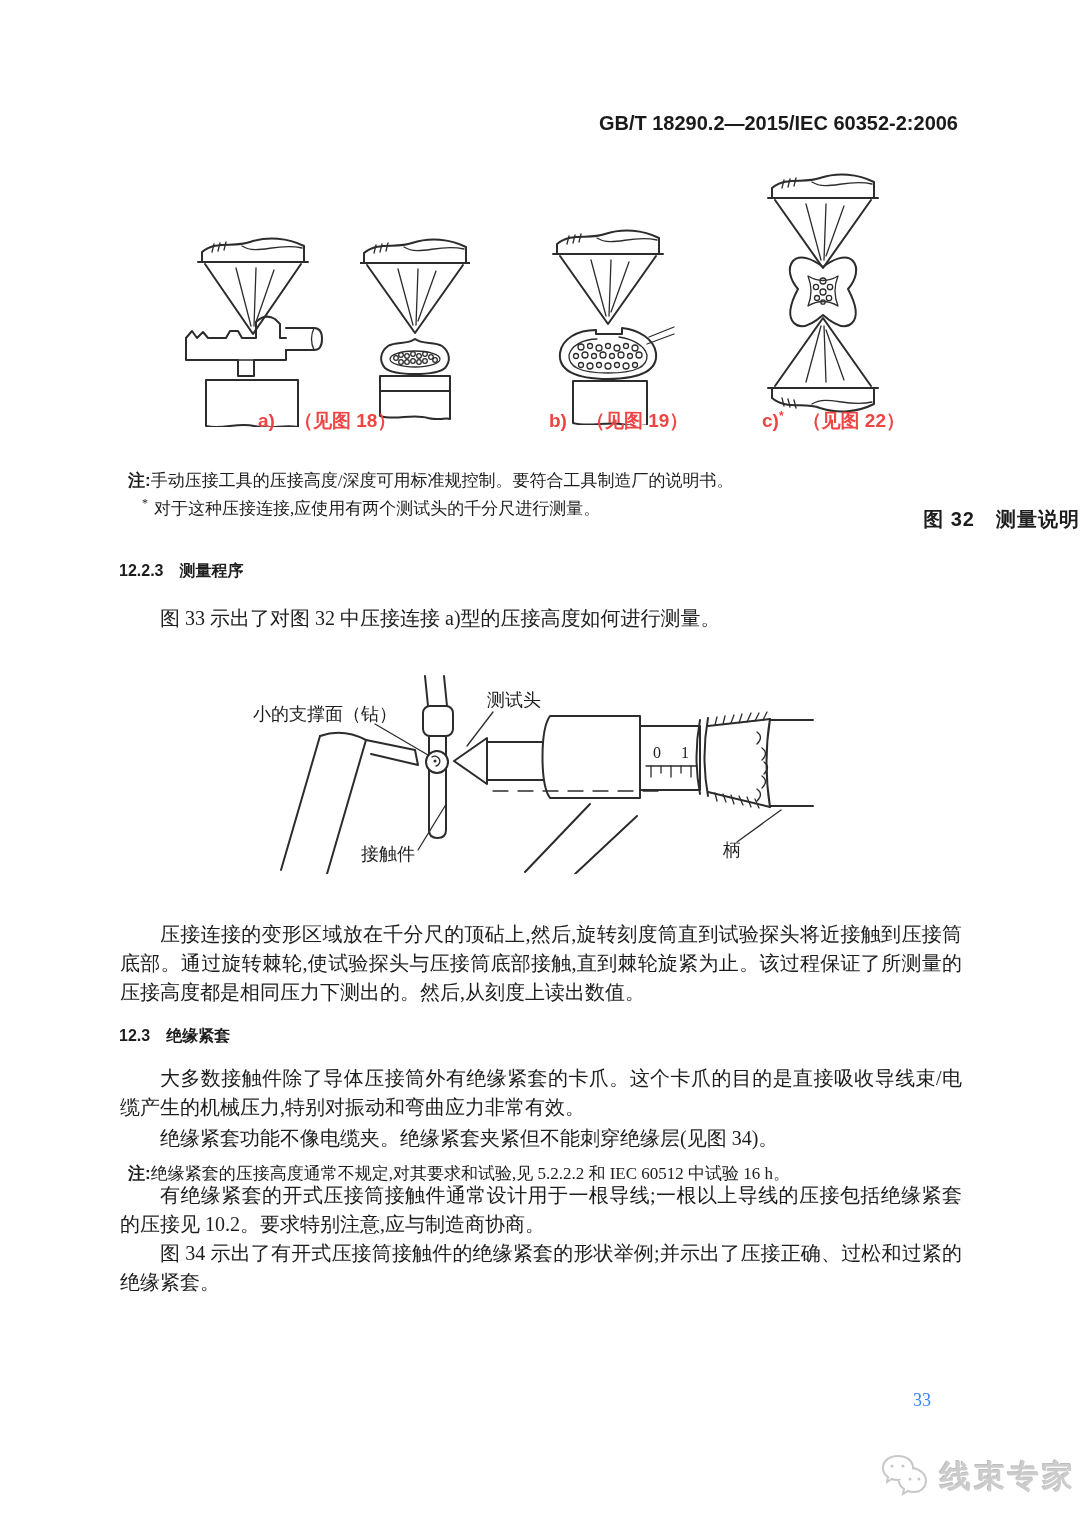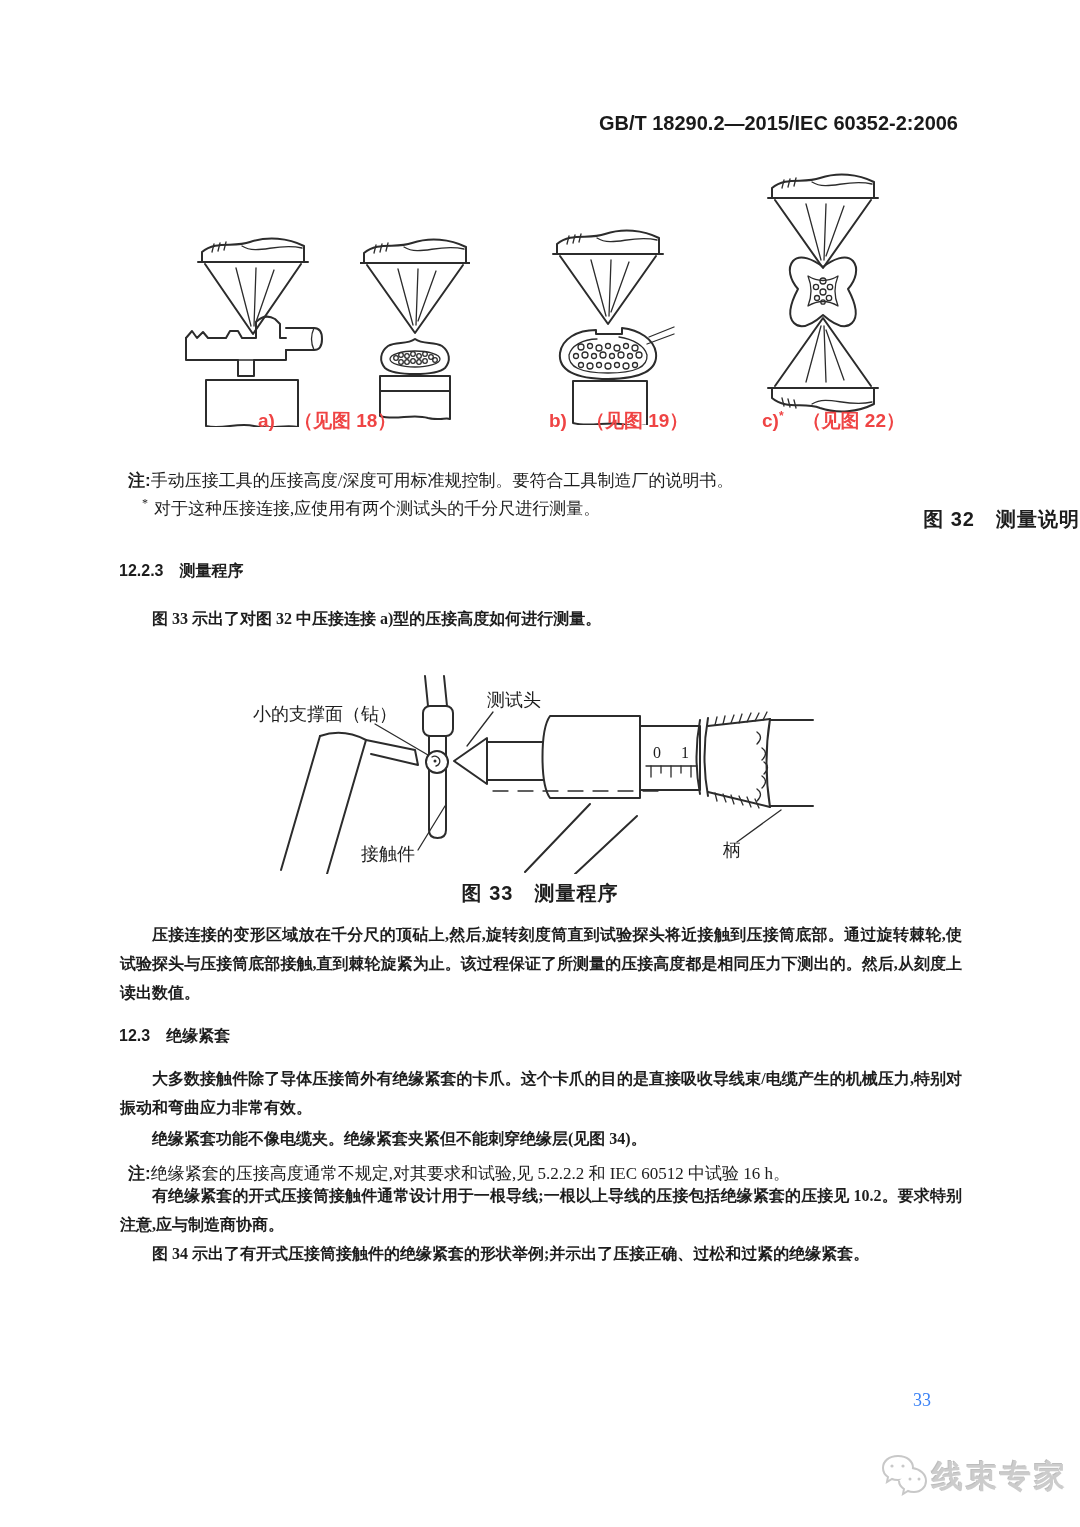--- a/index.html
+++ b/index.html
@@ -1,20 +1,20 @@
 <!DOCTYPE html>
 <html><head>
 <meta charset="utf-8">
 <style>
   html,body{margin:0;padding:0;background:#ffffff;}
   .page{position:relative;width:1080px;height:1527px;background:#ffffff;overflow:hidden;
         font-family:"Liberation Serif","DejaVu Serif",serif;color:#1d1d1d;}
   .abs{position:absolute;}
   .hei{font-family:"Liberation Sans","DejaVu Sans",sans-serif;font-weight:700;}
-  .body-text{font-size:16px;line-height:29px;text-align:justify;color:#1d1d1d;font-weight:bold;}
+  .body-text{font-size:20px;line-height:29px;text-align:justify;color:#1d1d1d;}
   .indent{text-indent:2em;}
   .small-note{font-size:17px;line-height:24px;color:#1d1d1d;}
   .fig-label{font-size:19px;font-weight:700;font-family:"Liberation Sans","DejaVu Sans",sans-serif;color:#ef4444;}
   .caption{width:1080px;text-align:center;font-size:20px;letter-spacing:1px;}
   .header-code{font-size:20px;font-family:"Liberation Sans","DejaVu Sans",sans-serif;font-weight:700;color:#1a1a1a;}
   svg.art{stroke:#2c2c2c;stroke-width:2;fill:none;stroke-linecap:round;stroke-linejoin:round;}
   svg.art .fillw{fill:#ffffff;}
   svg.art .thin{stroke-width:1.3;}
   svg.art text{stroke:none;fill:#1d1d1d;font-family:"Liberation Serif","DejaVu Serif",serif;}
   .pageno{font-size:18px;color:#3b82f6;}
@@ -226,21 +226,20 @@
       <path class="thin" d="M150,62 L203,93"></path>
       <text x="262" y="44" font-size="18">测试头</text>
       <path class="thin" d="M268,50 L242,84"></path>
       <text x="136" y="198" font-size="18">接触件</text>
       <path class="thin" d="M193,188 L220,144"></path>
       <text x="498" y="194" font-size="18">柄</text>
       <path class="thin" d="M512,180 L556,148"></path>
     </g>
   </svg>
 
-  <div class="abs caption hei" style="top:880px;left:0;">图 33　测量程序</div>
 
   <div class="abs body-text indent" style="left:120px;top:920px;width:842px;">压接连接的变形区域放在千分尺的顶砧上,然后,旋转刻度筒直到试验探头将近接触到压接筒底部。通过旋转棘轮,使试验探头与压接筒底部接触,直到棘轮旋紧为止。该过程保证了所测量的压接高度都是相同压力下测出的。然后,从刻度上读出数值。</div>
 
   <div class="abs" style="left:119px;top:1026px;font-size:16px;"><span class="hei">12.3</span><span class="hei" style="margin-left:16px;">绝缘紧套</span></div>
 
   <div class="abs body-text indent" style="left:120px;top:1064px;width:842px;">大多数接触件除了导体压接筒外有绝缘紧套的卡爪。这个卡爪的目的是直接吸收导线束/电缆产生的机械压力,特别对振动和弯曲应力非常有效。</div>
   <div class="abs body-text indent" style="left:120px;top:1124px;width:842px;">绝缘紧套功能不像电缆夹。绝缘紧套夹紧但不能刺穿绝缘层(见图 34)。</div>
   <div class="abs small-note" style="left:128px;top:1154px;width:820px;margin-top:8px;"><span class="hei">注:</span><span>绝缘紧套的压接高度通常不规定,对其要求和试验,见 5.2.2.2 和 IEC 60512 中试验 16 h。</span></div>
   <div class="abs body-text indent" style="left:120px;top:1181px;width:842px;">有绝缘紧套的开式压接筒接触件通常设计用于一根导线;一根以上导线的压接包括绝缘紧套的压接见 10.2。要求特别注意,应与制造商协商。</div>
   <div class="abs body-text indent" style="left:120px;top:1239px;width:842px;">图 34 示出了有开式压接筒接触件的绝缘紧套的形状举例;并示出了压接正确、过松和过紧的绝缘紧套。</div>
@@ -249,16 +248,16 @@
 
   <div class="abs" style="left:878px;top:1452px;display:flex;align-items:center;">
     <svg width="54" height="50" viewBox="0 0 54 50" style="stroke:#c8c8c8;fill:#ffffff;stroke-width:2;">
       <path d="M20,4 C11,4 5,9 5,16 C5,20 7,23 10,25 L9,30 L14,27 C16,28 18,28 20,28 C29,28 35,23 35,16 C35,9 29,4 20,4 Z"></path>
       <circle cx="14" cy="14" r="1.6" style="fill:#c8c8c8;stroke:none;"></circle>
       <circle cx="25" cy="14" r="1.6" style="fill:#c8c8c8;stroke:none;"></circle>
       <path d="M34,16 C42,17 48,22 48,29 C48,35 43,40 36,40 C34,40 32,40 30,39 L25,42 L26,37 C23,35 21,32 21,29"></path>
       <circle cx="32" cy="27" r="1.5" style="fill:#c8c8c8;stroke:none;"></circle>
       <circle cx="41" cy="27" r="1.5" style="fill:#c8c8c8;stroke:none;"></circle>
     </svg>
-    <span class="wm-text" style="margin-left:0;text-align:right;">线束专家</span>
+    <span class="wm-text" style="margin-left:8px;text-align:right;">线束专家</span>
   </div>
 
 </div>
 
 </body></html>

